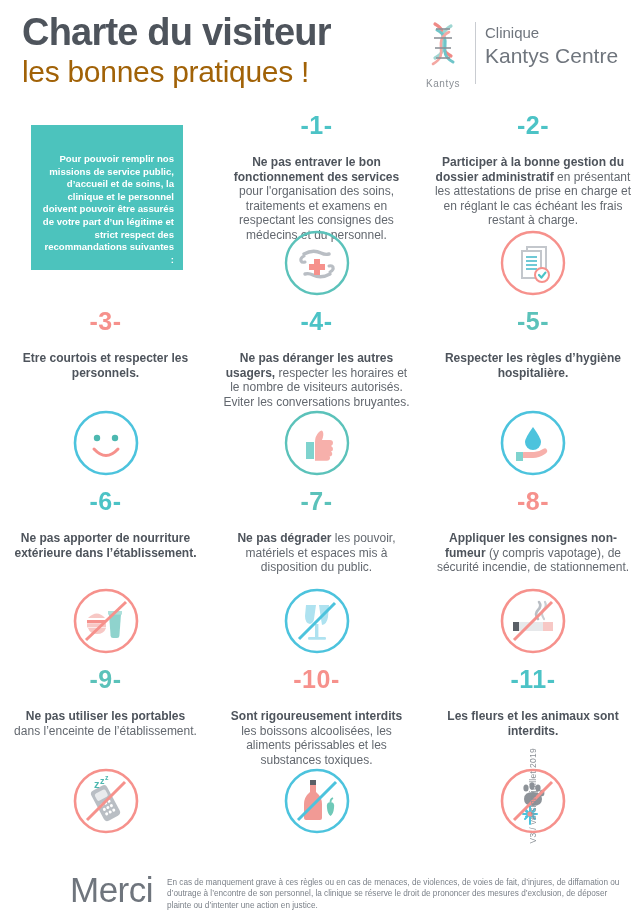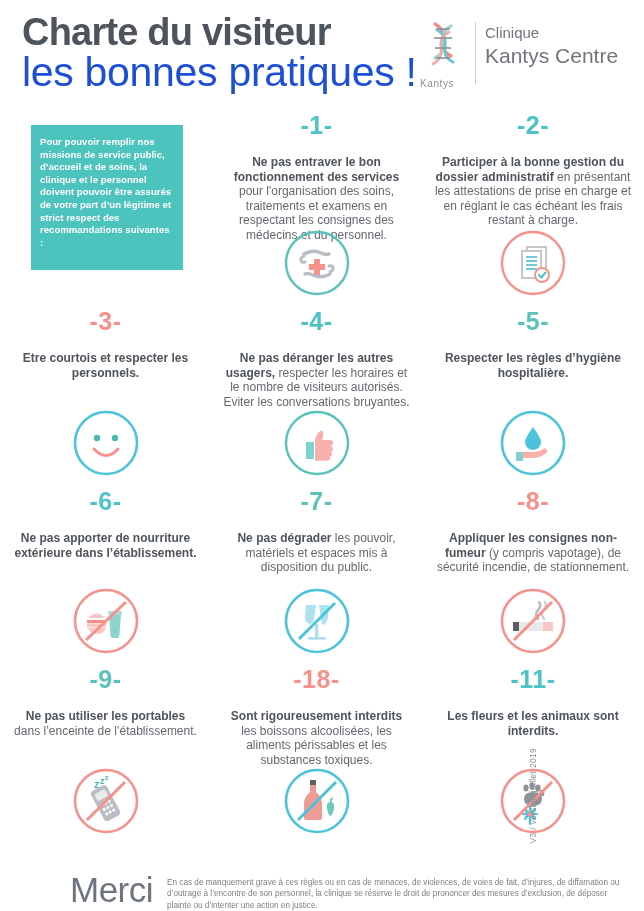--- a/index.html
+++ b/index.html
@@ -14,32 +14,32 @@
   .page { position: relative; width: 542px; height: 911px; background:#fff; }
 
   
   .header { position: relative; height: 104px; padding: 10px 0 0 22px; }
   .title-wrap { display: inline-block; vertical-align: top; }
   .title-line1 {
     font-size: 38px; font-weight: bold; color: #4e545c;
     letter-spacing: -0.8px; line-height: 44px; white-space: nowrap;
   }
   .title-line2 {
-    font-size: 41px; font-weight: normal; color: #1d4ed8;
+    font-size: 30px; font-weight: normal; color: #a16207;
     letter-spacing: -0.3px; line-height: 36px; white-space: nowrap;
   }
   .logo-block {
     position: absolute; left: 420px; top: 20px;
     display: flex; align-items: flex-start; gap: 9px;
   }
   .logo-mark { width: 46px; text-align: center; }
   .logo-mark svg { display: block; margin: 0 auto; }
   .logo-word {
     font-size: 10px; color: #8b9096; letter-spacing: 0.6px;
-    margin-top: 2px; text-align: left;
+    margin-top: 2px; text-align: center;
   }
   .logo-divider { width: 1px; background: #c9ccd1; height: 62px; margin-top: 2px; }
   .logo-text { padding-top: 3px; }
   .logo-text .l1 { font-size: 15px; color: #6f757d; line-height: 20px; }
   .logo-text .l2 { font-size: 21px; color: #6f757d; line-height: 25px; white-space: nowrap; }
 
   
   .grid {
     position: absolute; top: 106px; left: 0; width: 644px;
     display: grid; grid-template-columns: 211px 211px 222px;
@@ -61,22 +61,22 @@
 
   .txt { font-size: 12px; line-height: 14.6px; color: #63686f; padding: 0 2px; margin-top: 16px; }
   .txt b { color: #4e545c; font-weight: bold; }
 
   .icon-wrap { position: absolute; left: 0; right: 0; bottom: 6px; display: flex; justify-content: center; }
   .icon-wrap svg { display: block; }
 
   
   .intro {
     position: absolute; left: 31px; top: 125px; width: 152px; height: 145px;
-    background: #4cc3bd; color: #ffffff; padding: 11px 9px 0;
-    font-size: 9.6px; line-height: 12.6px; text-align: left; font-weight: bold;
+    background: #4cc3bd; color: #ffffff; padding: 28px 9px 0;
+    font-size: 9.6px; line-height: 12.6px; text-align: right; font-weight: bold;
   }
 
   
   .side-version {
     position: absolute; right: 4px; top: 748px;
     font-size: 8.5px; color: #8b9096; letter-spacing: .3px;
     writing-mode: vertical-rl; transform: rotate(180deg);
     white-space: nowrap;
   }
 
@@ -272,21 +272,21 @@
             </g>
             <text x="21" y="20" font-family="'Liberation Sans', sans-serif" font-size="11" font-weight="bold" fill="#4db8b0">z</text>
             <text x="27" y="16" font-family="'Liberation Sans', sans-serif" font-size="9" font-weight="bold" fill="#4db8b0">z</text>
             <text x="32" y="12" font-family="'Liberation Sans', sans-serif" font-size="7" font-weight="bold" fill="#4db8b0">z</text>
             <line x1="14" y1="52" x2="52" y2="14" stroke="#f6918c" stroke-width="3"></line>
           </svg>
         </div>
       </div>
 
       <div class="cell">
-        <div class="num c-pink">-18-</div>
+        <div class="num c-pink">-10-</div>
         <div class="txt"><b>Sont rigoureusement interdits</b><span> les boissons alcoolisées, les aliments périssables et les substances toxiques.</span></div>
         <div class="icon-wrap">
           <svg width="66" height="66" viewBox="0 0 66 66">
             <circle cx="33" cy="33" r="31" fill="none" stroke="#4cc3dd" stroke-width="2.6"></circle>
             <rect x="26" y="12" width="6" height="5" fill="#5a5f66"></rect>
             <path d="M26 17 h6 v7 q6 5 6 12 v14 q0 2 -2 2 H22 q-2 0 -2 -2 V36 q0 -7 6 -12 z" fill="#f19a95"></path>
             <path d="M43 40 q-1 -6 3.5 -6 q4.5 0 3.5 6 q-.6 6 -3.5 8 q-2.9 -2 -3.5 -8 z" fill="#6fc9b8"></path>
             <path d="M46.5 34 q0 -3 2.5 -4" stroke="#6fc9b8" stroke-width="1.8" fill="none"></path>
             <line x1="14" y1="52" x2="52" y2="14" stroke="#4cc3dd" stroke-width="3"></line>
           </svg>

